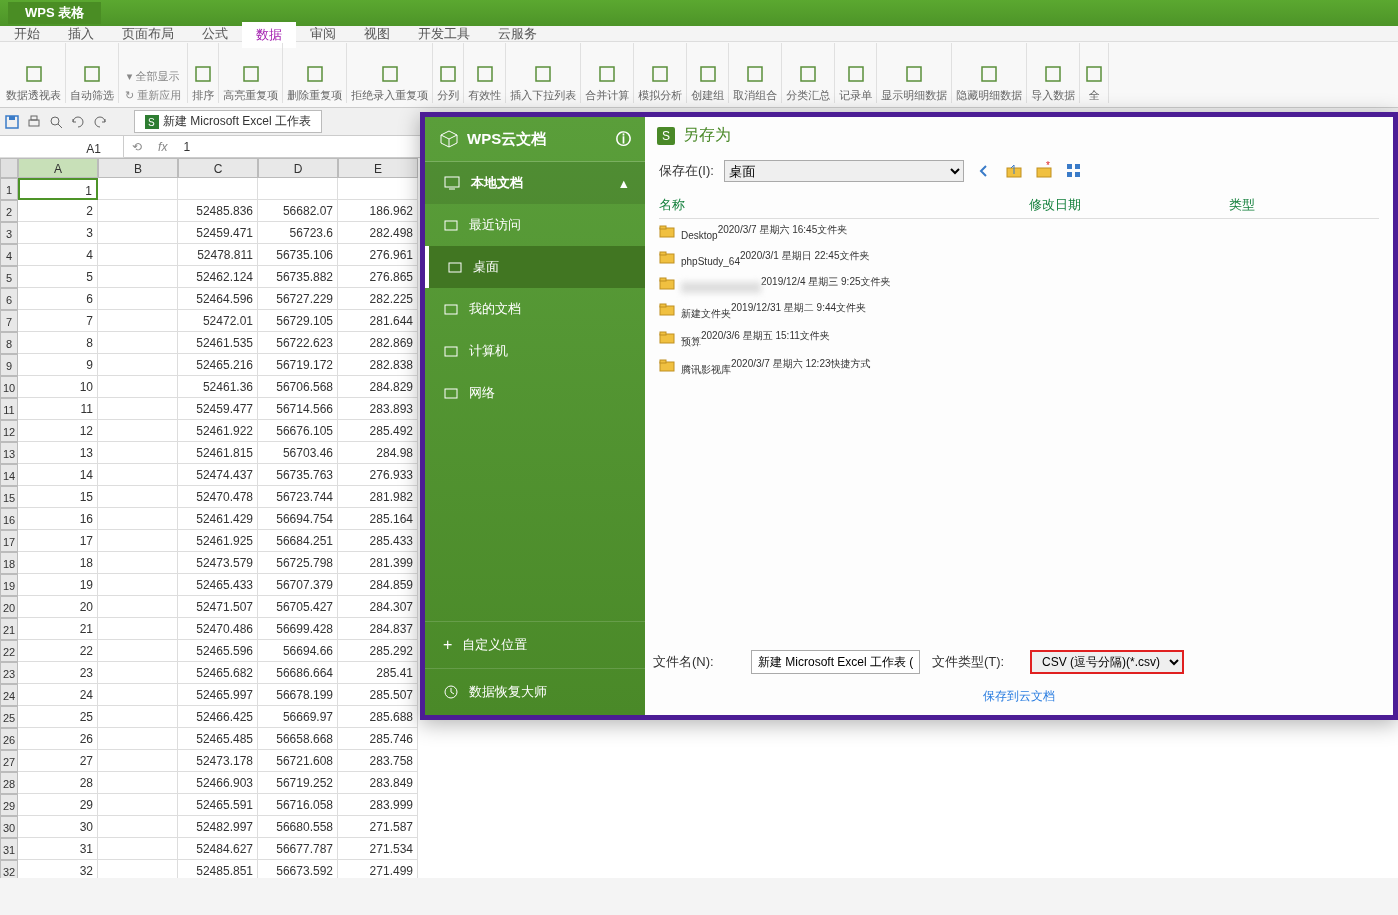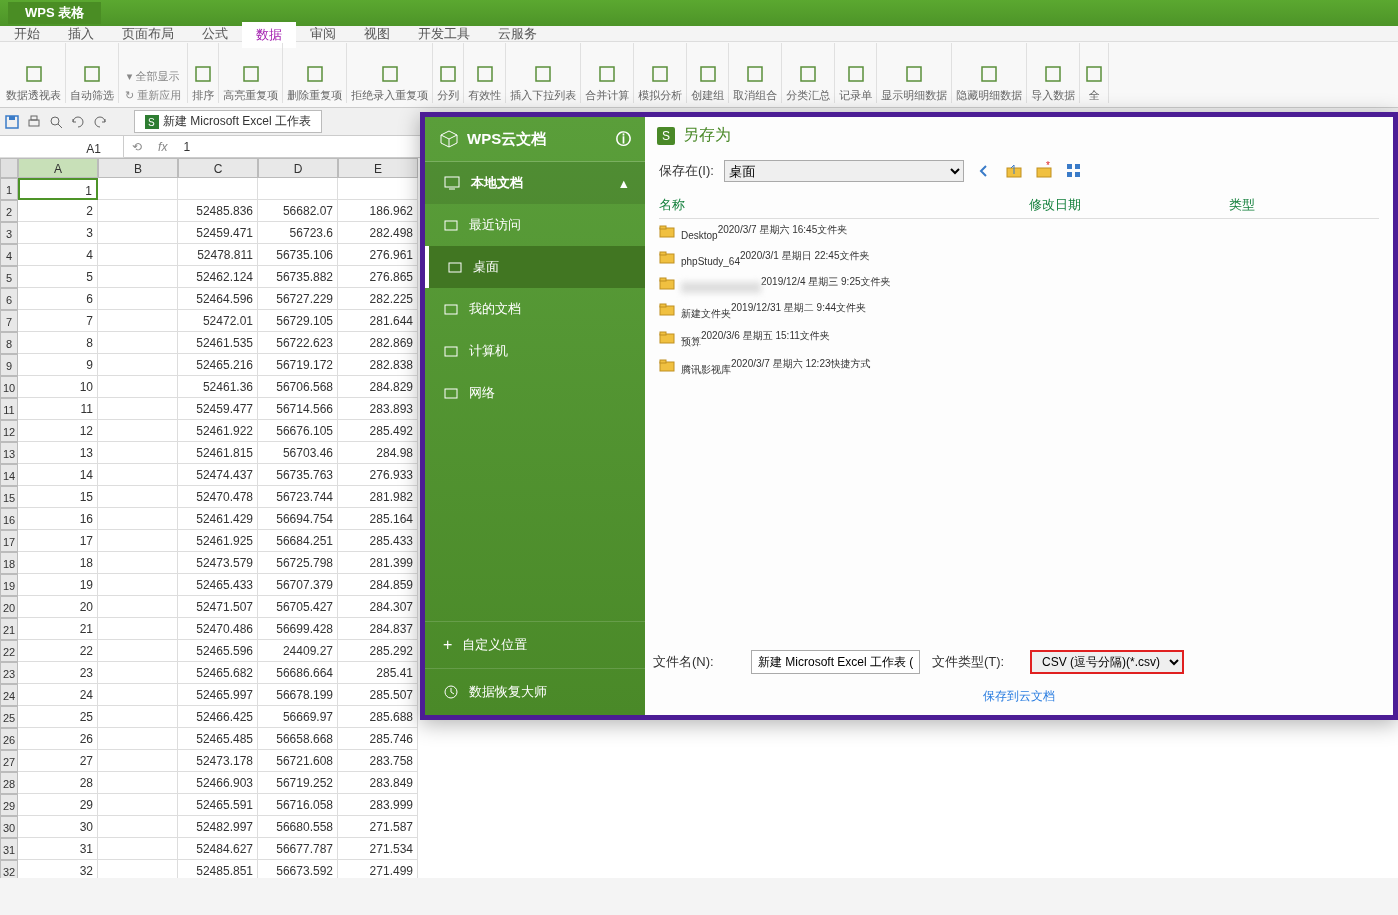--- a/index.html
+++ b/index.html
@@ -429,21 +429,21 @@
           <div class="cell">21</div>
           <div class="cell"></div>
           <div class="cell">52470.486</div>
           <div class="cell">56699.428</div>
           <div class="cell">284.837</div>
         </div>
         <div class="row">
           <div class="cell">22</div>
           <div class="cell"></div>
           <div class="cell">52465.596</div>
-          <div class="cell">24409.27</div>
+          <div class="cell">56694.66</div>
           <div class="cell">285.292</div>
         </div>
         <div class="row">
           <div class="cell">23</div>
           <div class="cell"></div>
           <div class="cell">52465.682</div>
           <div class="cell">56686.664</div>
           <div class="cell">285.41</div>
         </div>
         <div class="row">

